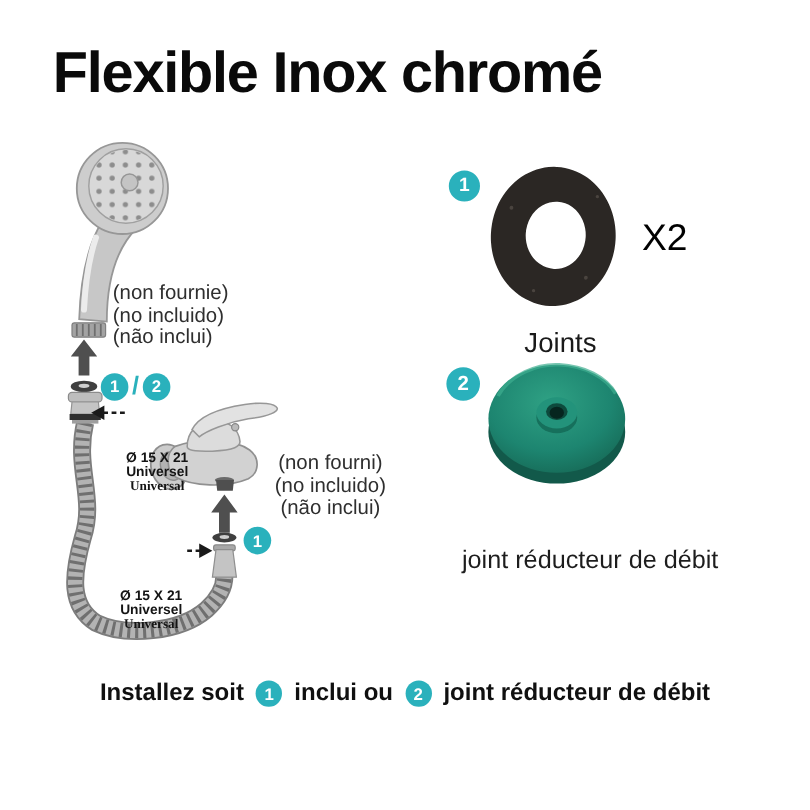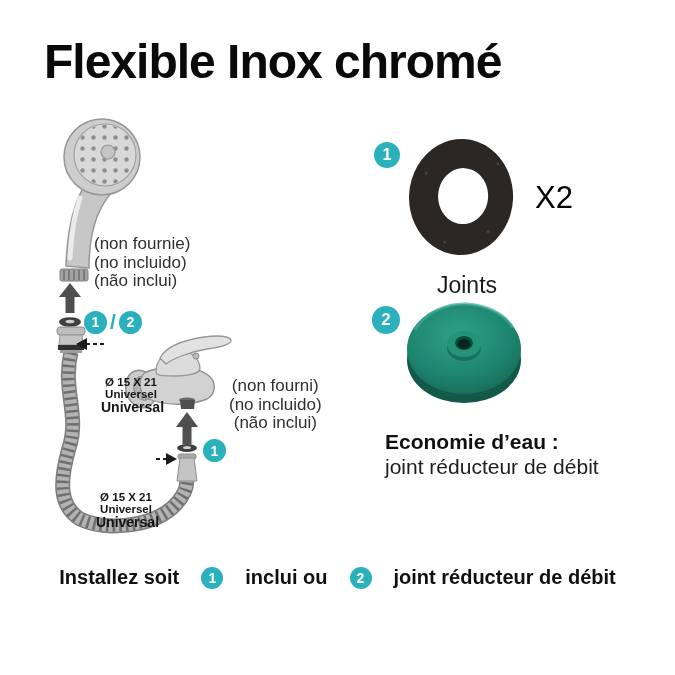--- a/index.html
+++ b/index.html
@@ -12,26 +12,26 @@
   .badge{background:#2ab1bc;border-radius:50%;color:#fff;display:flex;align-items:center;justify-content:center;
          font-weight:bold;box-sizing:border-box;}
   .badge-23{width:23px;height:23px;font-size:14px;}
   .badge-26{width:26px;height:26px;font-size:16px;}
   .badge-28{width:28px;height:28px;font-size:17px;}
   .badge-22{width:22px;height:22px;font-size:14px;flex:0 0 auto;}
   .slash{color:#2ab1bc;font-weight:bold;font-size:21px;}
   .fitting{text-align:center;color:#141414;font-weight:bold;line-height:1.05;}
   .fitting .l1{font-size:11.5px;white-space:nowrap;margin-top:40px;}
   .fitting .l2{font-size:11.5px;}
-  .fitting .l3{font-size:14px;}
+  .fitting .l3{font-size:11px;font-family:Liberation Serif, serif;}
   .qty{font-size:31px;color:#000000;}
   .caption{font-size:23px;color:#1a1a1a;}
   .eco-title{font-size:21px;font-weight:bold;color:#101010;white-space:nowrap;}
   .eco-sub{font-size:21px;color:#1d1d1d;white-space:nowrap;}
-  .footer{left:0;top:566px;width:675px;display:flex;justify-content:center;align-items:center;gap:22px;
+  .footer{left:0;top:566px;width:675px;display:flex;justify-content:center;align-items:center;gap:10px;
           font-size:20px;font-weight:bold;color:#101010;white-space:nowrap;}
 </style>
 </head>
 <body>
 
 <div class="page">
 
   <div class="abs page-title">Flexible Inox chromé</div>
 
   <svg class="art" viewBox="0 0 675 675" aria-hidden="true">
@@ -161,21 +161,20 @@
     <div class="l1">Ø 15 X 21</div>
     <div class="l2">Universel</div>
     <div class="l3">Universal</div>
   </div>
 
   <div class="abs badge badge-26" style="left:374px;top:142px;">1</div>
   <div class="abs qty" style="left:535px;top:180px;">X2</div>
   <div class="abs caption" style="left:407px;top:272px;width:120px;text-align:center;">Joints</div>
 
   <div class="abs badge badge-28" style="left:372px;top:306px;">2</div>
-  <div class="abs eco-title" style="left:385px;top:430px;">Economie d’eau :</div>
   <div class="abs eco-sub" style="left:385px;top:455px;">joint réducteur de débit</div>
 
   <div class="abs footer">
     <span>Installez soit</span>
     <span class="badge badge-22">1</span>
     <span>inclui ou</span>
     <span class="badge badge-22">2</span>
     <span>joint réducteur de débit</span>
   </div>
 

